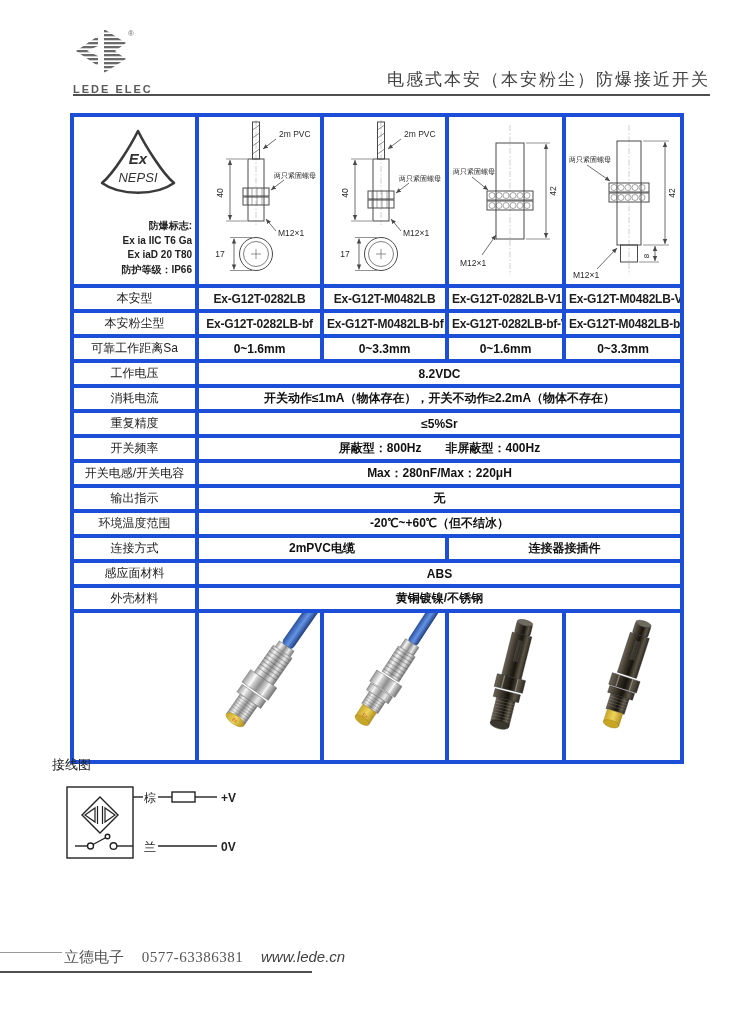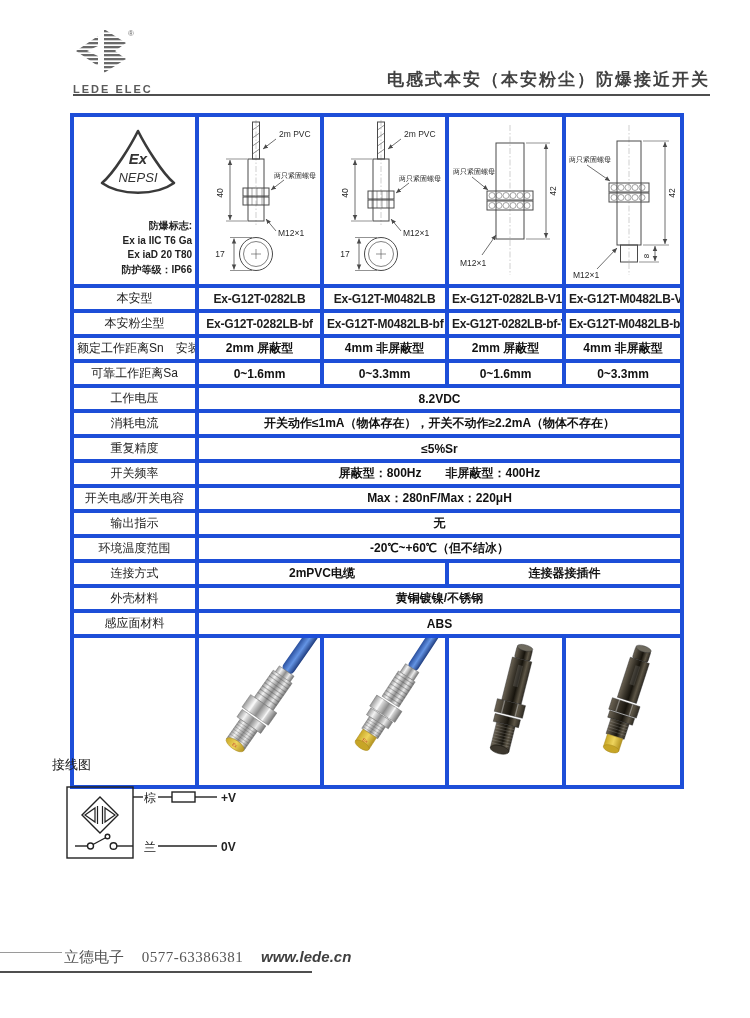--- a/index.html
+++ b/index.html
@@ -2,21 +2,21 @@
 <html><head>
 <meta charset="utf-8">
 <style>
   html,body{margin:0;padding:0;background:#fff;}
   .page{position:relative;width:750px;height:1018px;background:#ffffff;overflow:hidden;
         font-family:"Liberation Sans",sans-serif;color:#1e1e1e;}
   
   .logo-block{position:absolute;left:73px;top:26px;width:120px;}
   .logo-text{font-size:11px;font-weight:bold;letter-spacing:2px;color:#5a5a5a;margin-top:1px;}
   .doc-title{position:absolute;right:40px;top:68px;font-family:"Liberation Serif",serif;
-             font-size:17px;font-weight:bold;letter-spacing:2px;color:#414141;}
+             font-size:17px;font-weight:normal;letter-spacing:2px;color:#414141;}
   .header-rule{position:absolute;left:73px;top:94px;width:637px;height:2px;background:#4f4f4f;}
   
   table.spec{position:absolute;left:70px;top:113px;width:610px;border-collapse:collapse;table-layout:fixed;}
   table.spec td{border:4px solid #1d4ed8;font-size:12px;height:21px;padding:0 3px;
                 text-align:center;vertical-align:middle;overflow:hidden;white-space:nowrap;}
   td.lbl{text-align:left;padding-left:6px;color:#222;}
   td.b{font-weight:bold;color:#111;}
   td.model{font-weight:bold;font-size:11px;letter-spacing:-0.2px;}
   td.model-tight{font-weight:bold;font-size:10px;letter-spacing:-0.3px;}
   td.draw{height:166px;padding:0;vertical-align:top;}
@@ -27,21 +27,21 @@
   svg text{font-family:"Liberation Sans",sans-serif;}
   
   .wiring-title{position:absolute;left:52px;top:756px;font-size:13px;color:#222;}
   .wiring-svg{position:absolute;left:55px;top:770px;}
   
   .footer-dash{position:absolute;left:0;top:952px;width:62px;height:1px;background:#9a9a9a;}
   .footer-text{position:absolute;left:64px;top:948px;font-size:15px;color:#555;
                font-family:"Liberation Serif",serif;}
   .footer-text .phone{margin-left:14px;letter-spacing:0.5px;}
   .footer-text .site{margin-left:14px;font-family:"Liberation Sans",sans-serif;
-                     font-weight:bold;font-style:italic;color:#3f3f3f;}
+                     font-weight:normal;font-style:italic;color:#3f3f3f;}
   .footer-rule{position:absolute;left:0;top:971px;width:312px;height:2px;background:#4f4f4f;}
 </style>
 </head>
 <body>
 
 <svg width="0" height="0" style="position:absolute" aria-hidden="true">
   <defs>
     <pattern id="lgst" width="4" height="4" patternUnits="userSpaceOnUse">
       <rect width="4" height="2.3" fill="#6a6a6a"></rect>
     </pattern>
@@ -248,27 +248,20 @@
       <td class="model">Ex-G12T-M0482LB-V1</td>
     </tr>
     <tr>
       <td class="lbl">本安粉尘型</td>
       <td class="model">Ex-G12T-0282LB-bf</td>
       <td class="model">Ex-G12T-M0482LB-bf</td>
       <td class="model-tight">Ex-G12T-0282LB-bf-V1</td>
       <td class="model-tight">Ex-G12T-M0482LB-bf-V1</td>
     </tr>
     <tr>
-      <td class="lbl">额定工作距离Sn　安装</td>
-      <td class="b">2mm 屏蔽型</td>
-      <td class="b">4mm 非屏蔽型</td>
-      <td class="b">2mm 屏蔽型</td>
-      <td class="b">4mm 非屏蔽型</td>
-    </tr>
-    <tr>
       <td class="lbl">可靠工作距离Sa</td>
       <td class="b">0~1.6mm</td>
       <td class="b">0~3.3mm</td>
       <td class="b">0~1.6mm</td>
       <td class="b">0~3.3mm</td>
     </tr>
 
     <tr>
       <td class="lbl">工作电压</td>
       <td class="b" colspan="4">8.2VDC</td>
@@ -296,26 +289,26 @@
     <tr>
       <td class="lbl">环境温度范围</td>
       <td class="b" colspan="4">-20℃~+60℃（但不结冰）</td>
     </tr>
     <tr>
       <td class="lbl">连接方式</td>
       <td class="b" colspan="2">2mPVC电缆</td>
       <td class="b" colspan="2">连接器接插件</td>
     </tr>
     <tr>
+      <td class="lbl">感应面材料</td>
+      <td class="b" colspan="4">ABS</td>
+    </tr>
+    <tr>
       <td class="lbl">外壳材料</td>
       <td class="b" colspan="4">黄铜镀镍/不锈钢</td>
-    </tr>
-    <tr>
-      <td class="lbl">感应面材料</td>
-      <td class="b" colspan="4">ABS</td>
     </tr>
 
     <tr>
       <td class="photo"></td>
       <td class="photo">
         <svg width="123" height="144" viewBox="0 0 123 144">
           <g transform="translate(56,74) rotate(35)">
             <rect x="-6.5" y="-104" width="13" height="56" rx="6" fill="url(#gCable)"></rect>
             <rect x="-9" y="-50" width="18" height="8" fill="url(#gMetal)" stroke="#6f6f6f" stroke-width="0.5"></rect>
             <rect x="-11.5" y="-43" width="23" height="33" fill="url(#gMetal)" stroke="#777" stroke-width="0.5"></rect>

